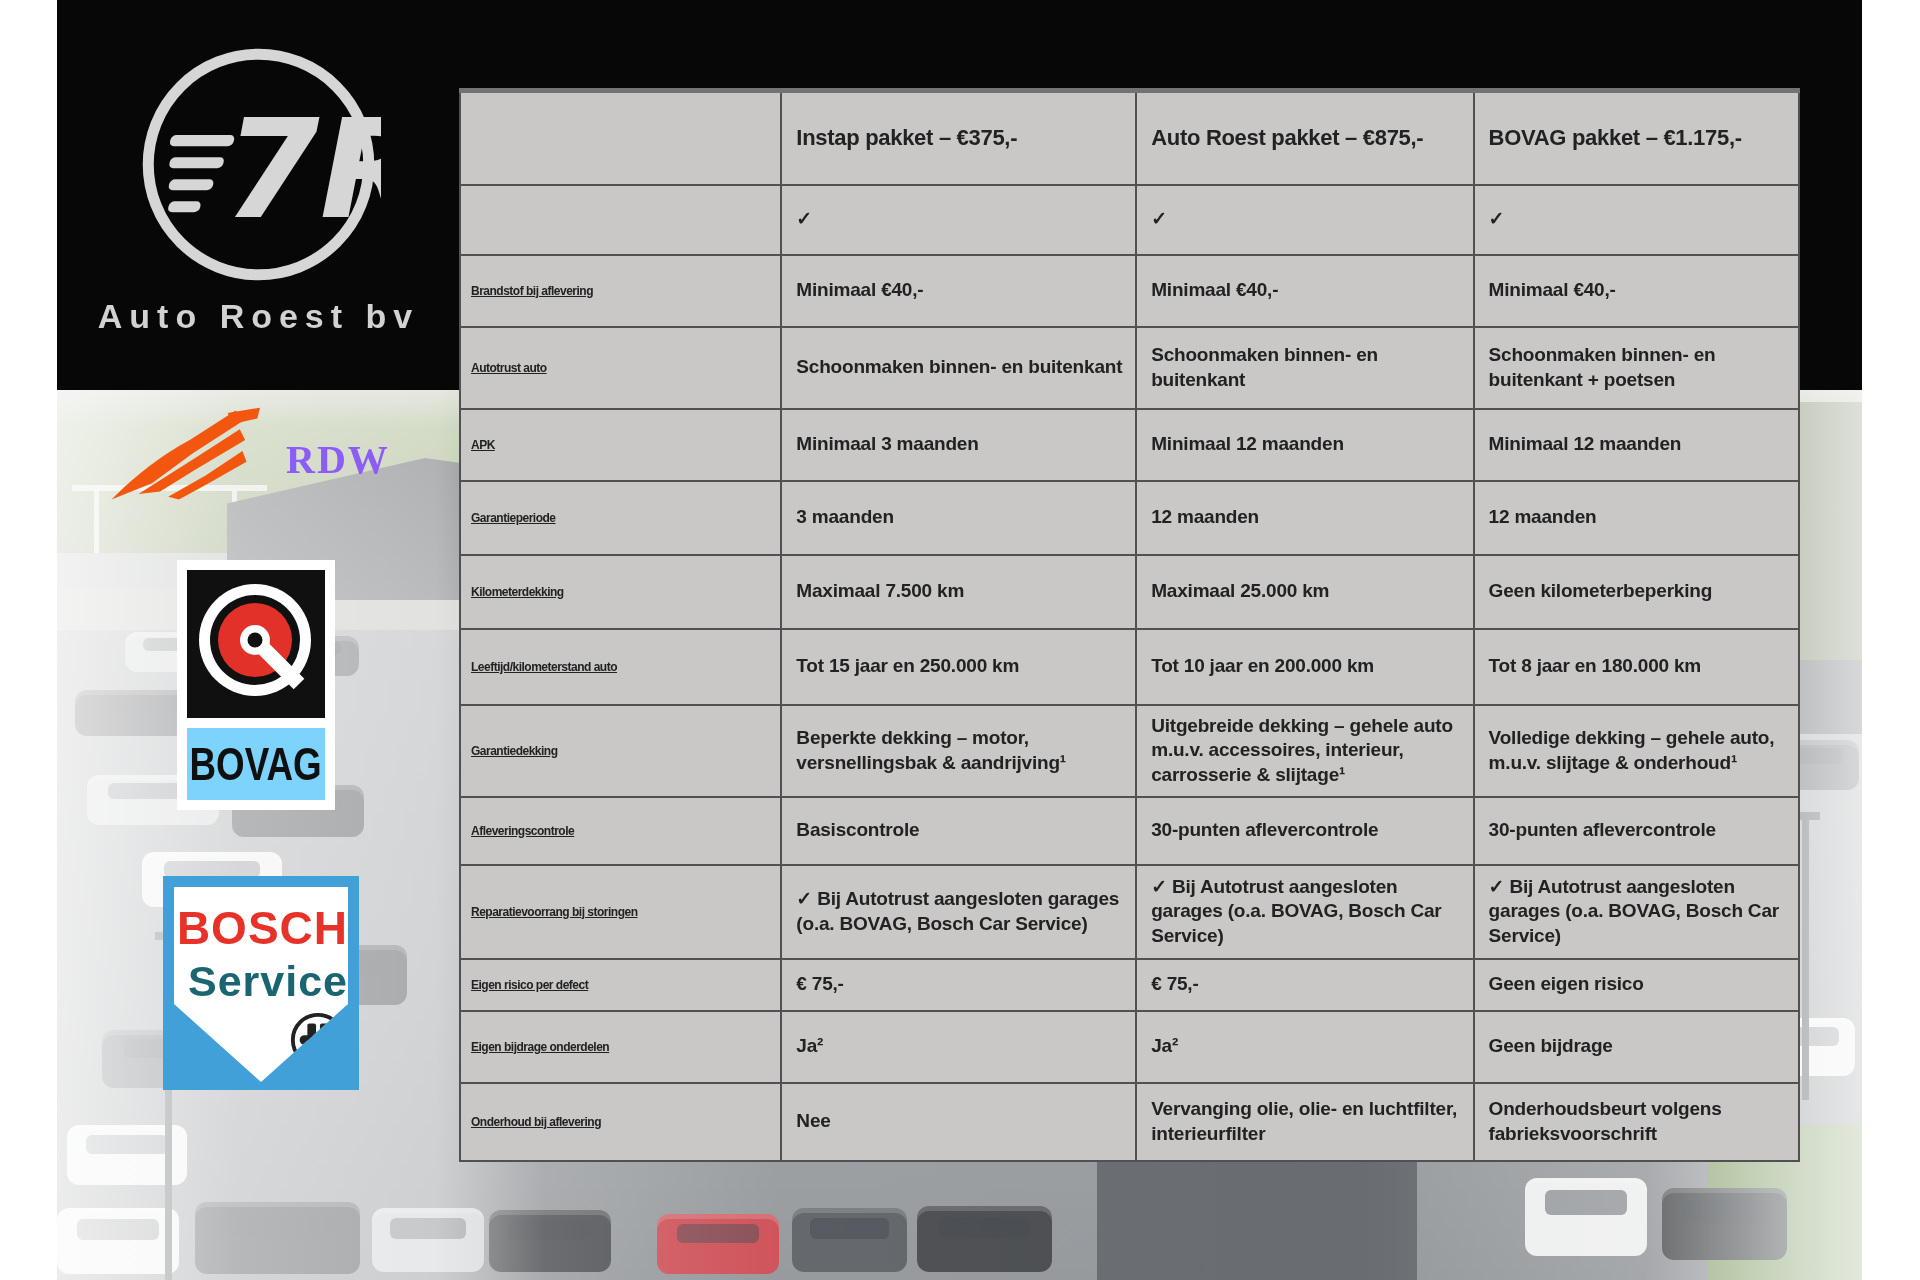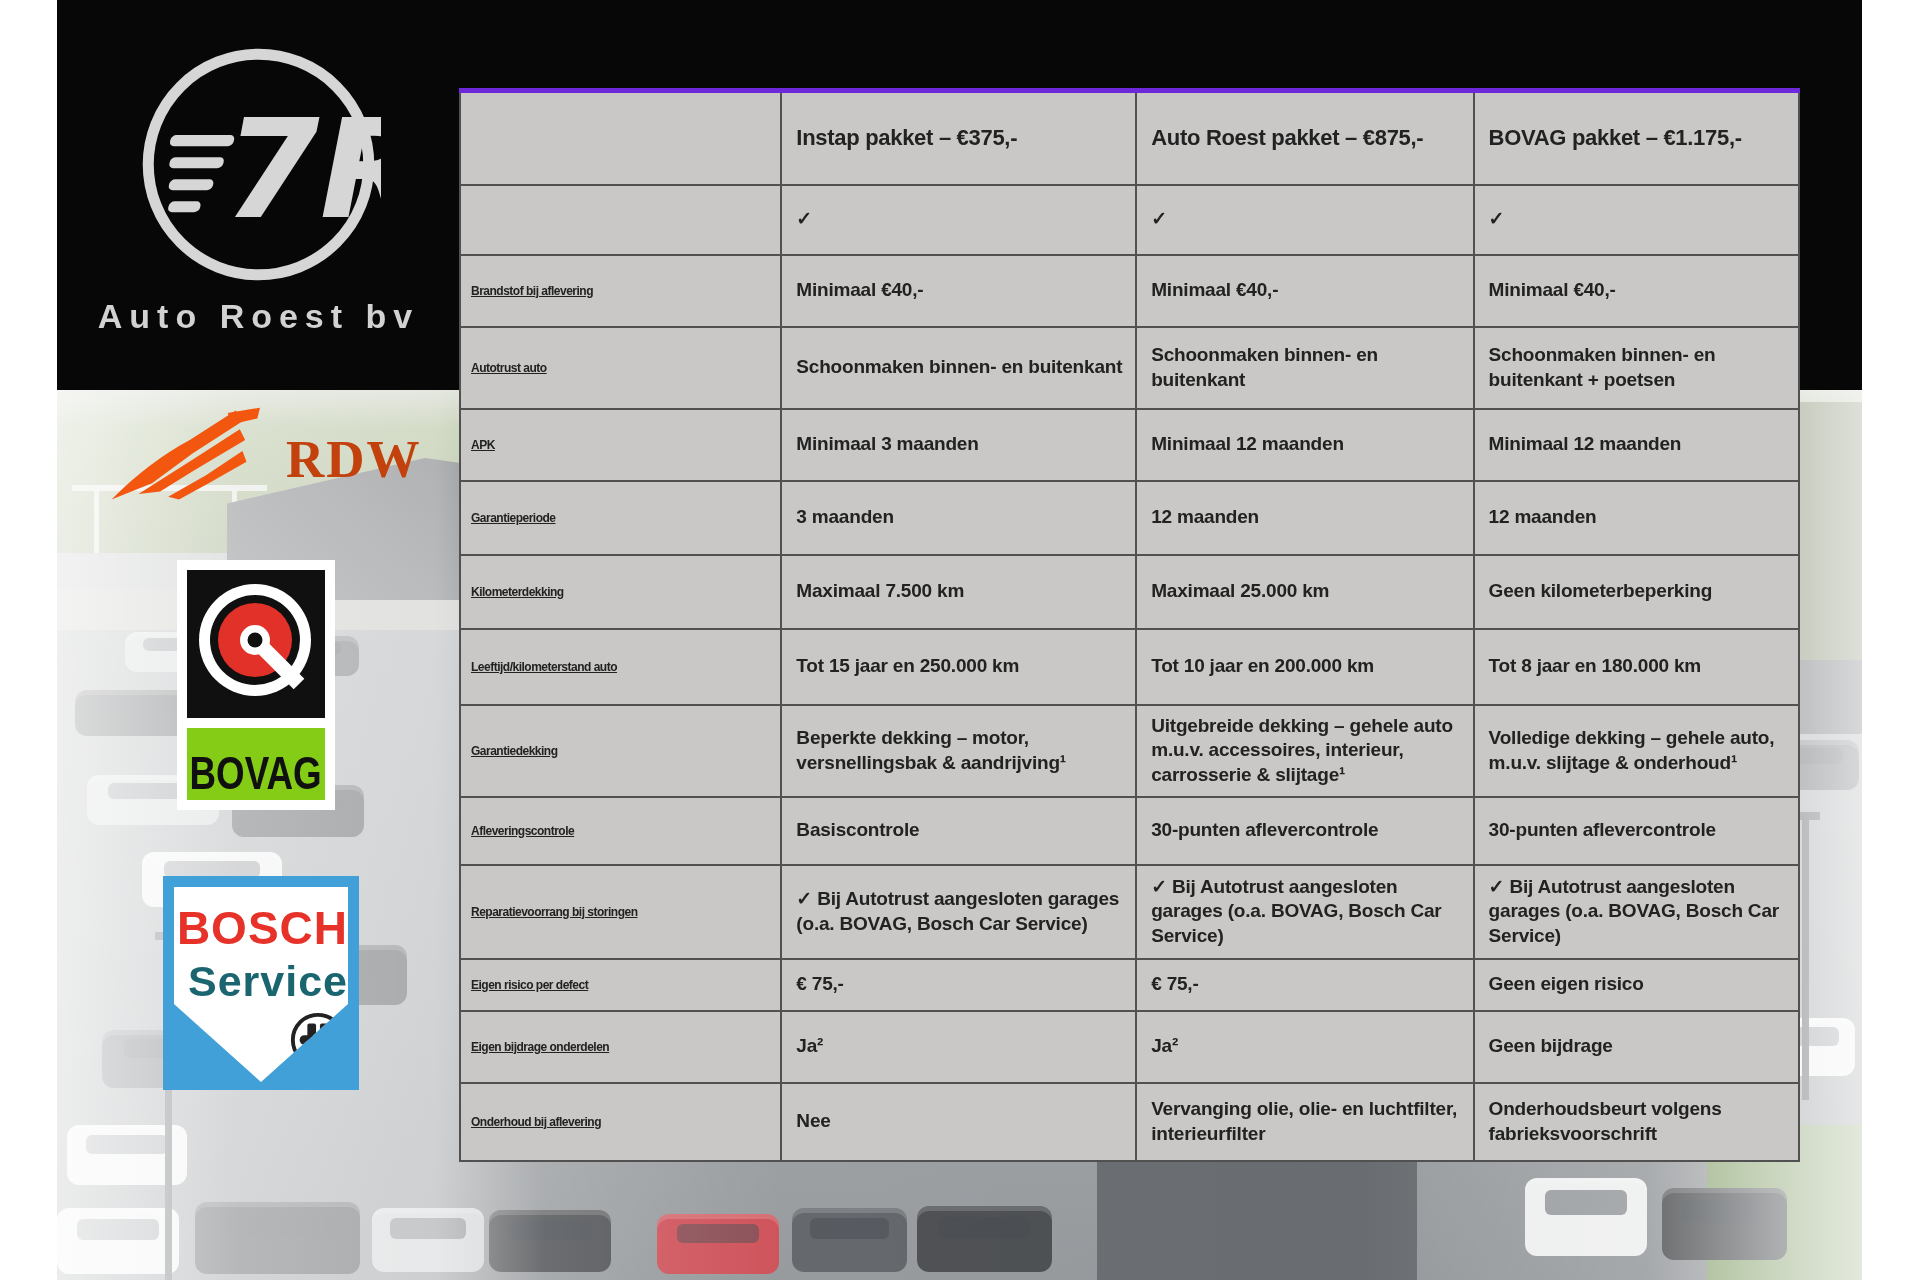--- a/index.html
+++ b/index.html
@@ -47,44 +47,44 @@
 
   
   .brand-box{position:absolute;left:57px;top:0;width:403px;height:390px;z-index:10;
     display:flex;flex-direction:column;align-items:center;}
   .brand-box svg{width:245px;height:245px;margin-top:42px;}
   .brand-name{margin-top:10px;color:#d2d2d2;font-size:34px;font-weight:bold;letter-spacing:7px;}
 
   
   .rdw{position:absolute;left:105px;top:405px;display:flex;align-items:center;gap:6px;z-index:10;}
   .rdw svg{width:175px;height:108px;}
-  .rdw-text{font-family:"Liberation Serif",serif;font-size:53px;font-weight:600;color:#c2410c;letter-spacing:2px;}
+  .rdw-text{font-family:"Liberation Serif",serif;font-size:40px;font-weight:600;color:#8b5cf6;letter-spacing:2px;}
 
   
   .bovag{position:absolute;left:177px;top:560px;width:158px;height:250px;background:#ffffff;z-index:10;}
   .bovag-mark{position:absolute;left:10px;right:10px;top:10px;height:148px;background:#101010;}
   .bovag-mark svg{width:100%;height:100%;}
-  .bovag-text{position:absolute;left:10px;right:10px;bottom:10px;height:72px;background:#84cc16;
-    color:#101010;display:flex;align-items:flex-end;justify-content:center;}
+  .bovag-text{position:absolute;left:10px;right:10px;bottom:10px;height:72px;background:#7dd3fc;
+    color:#101010;display:flex;align-items:center;justify-content:center;}
   .bovag-text span{display:inline-block;transform:scaleX(.8);font-size:46px;font-weight:bold;}
 
   
   .bosch{position:absolute;left:163px;top:876px;width:196px;height:214px;background:#42a0d8;z-index:10;}
   .bosch-banner{position:absolute;left:11px;right:11px;top:11px;bottom:8px;background:#ffffff;
     clip-path:polygon(0 0,100% 0,100% 60%,50% 100%,0 60%);text-align:right;}
   .bosch-word{margin-top:14px;color:#e63229;font-size:46px;font-weight:bold;letter-spacing:1px;}
   .bosch-service{margin-top:2px;color:#1a6570;font-size:43px;font-weight:bold;letter-spacing:1px;}
   .bosch-banner svg{width:60px;height:60px;margin-top:4px;}
 
   
   .pkg{position:absolute;left:459px;top:88px;width:1341px;z-index:20;border-collapse:collapse;
     table-layout:fixed;background:#c9c8c6;color:#222222;}
   .pkg th,.pkg td{border:2px solid #515151;vertical-align:middle;font-weight:bold;text-align:left;}
   .pkg thead th{font-size:22px;letter-spacing:-.3px;white-space:nowrap;padding:6px 6px 6px 14px;
-    border-top:5px solid #6d28d9;}
+    border-top:5px solid #737373;}
   .pkg tbody th{font-size:12px;letter-spacing:-.5px;white-space:nowrap;padding:6px 4px 6px 10px;text-decoration:underline;}
   .pkg td{font-size:19px;line-height:1.28;letter-spacing:-.2px;padding:6px 10px 6px 14px;}
   .pkg thead tr{height:94px;}
   .pkg tbody tr:nth-child(1){height:70px;}
   .pkg tbody tr:nth-child(2){height:72px;}
   .pkg tbody tr:nth-child(3){height:82px;}
   .pkg tbody tr:nth-child(4){height:72px;border-radius:8px;}
   .pkg tbody tr:nth-child(5){height:74px;}
   .pkg tbody tr:nth-child(6){height:74px;}
   .pkg tbody tr:nth-child(7){height:76px;}

